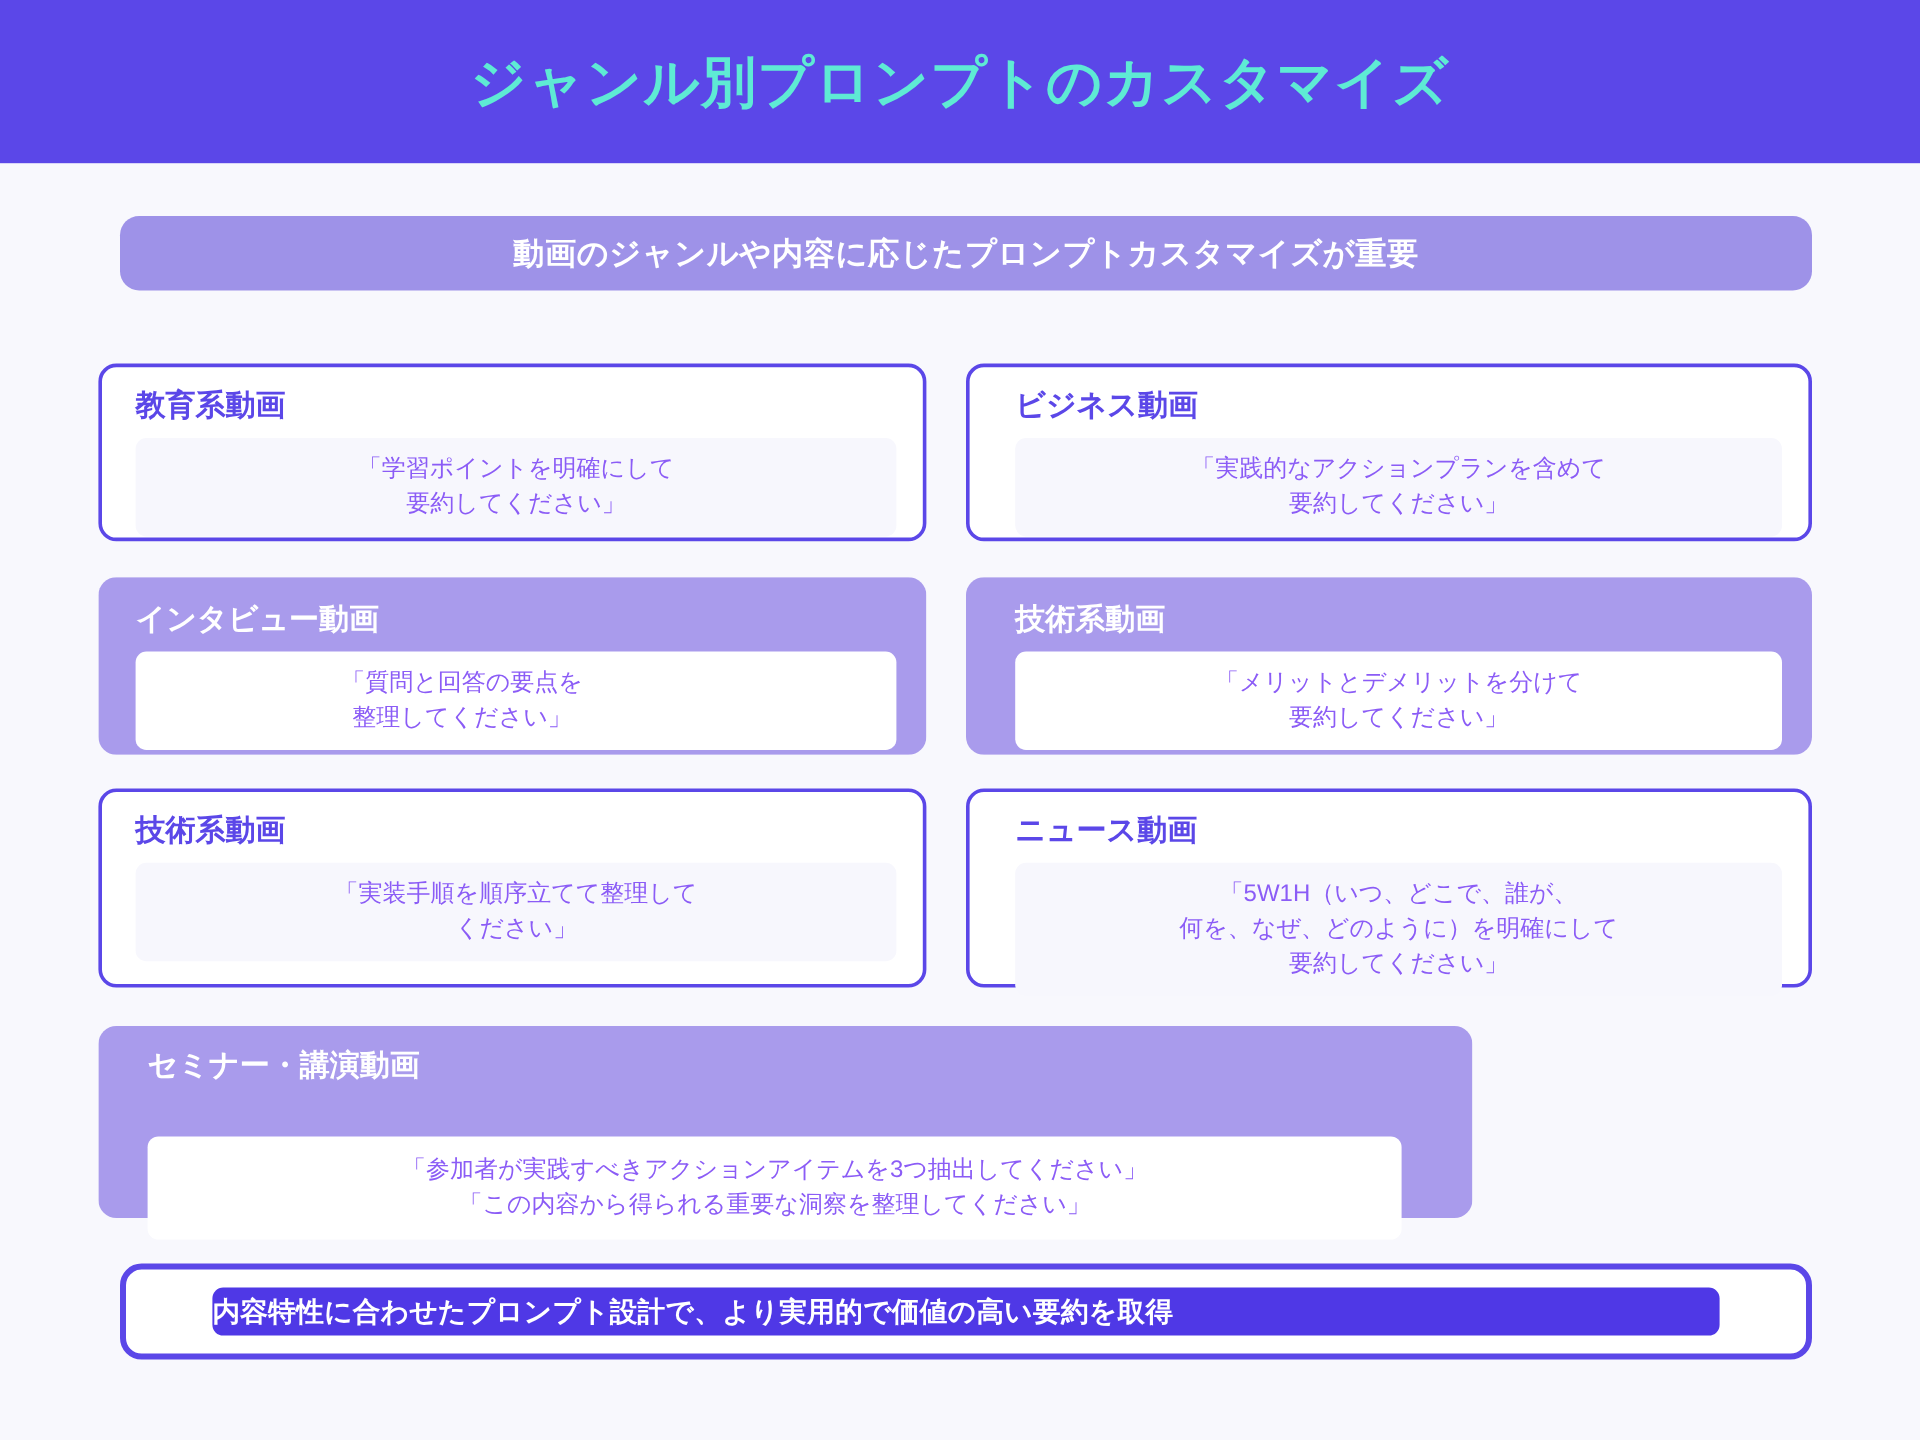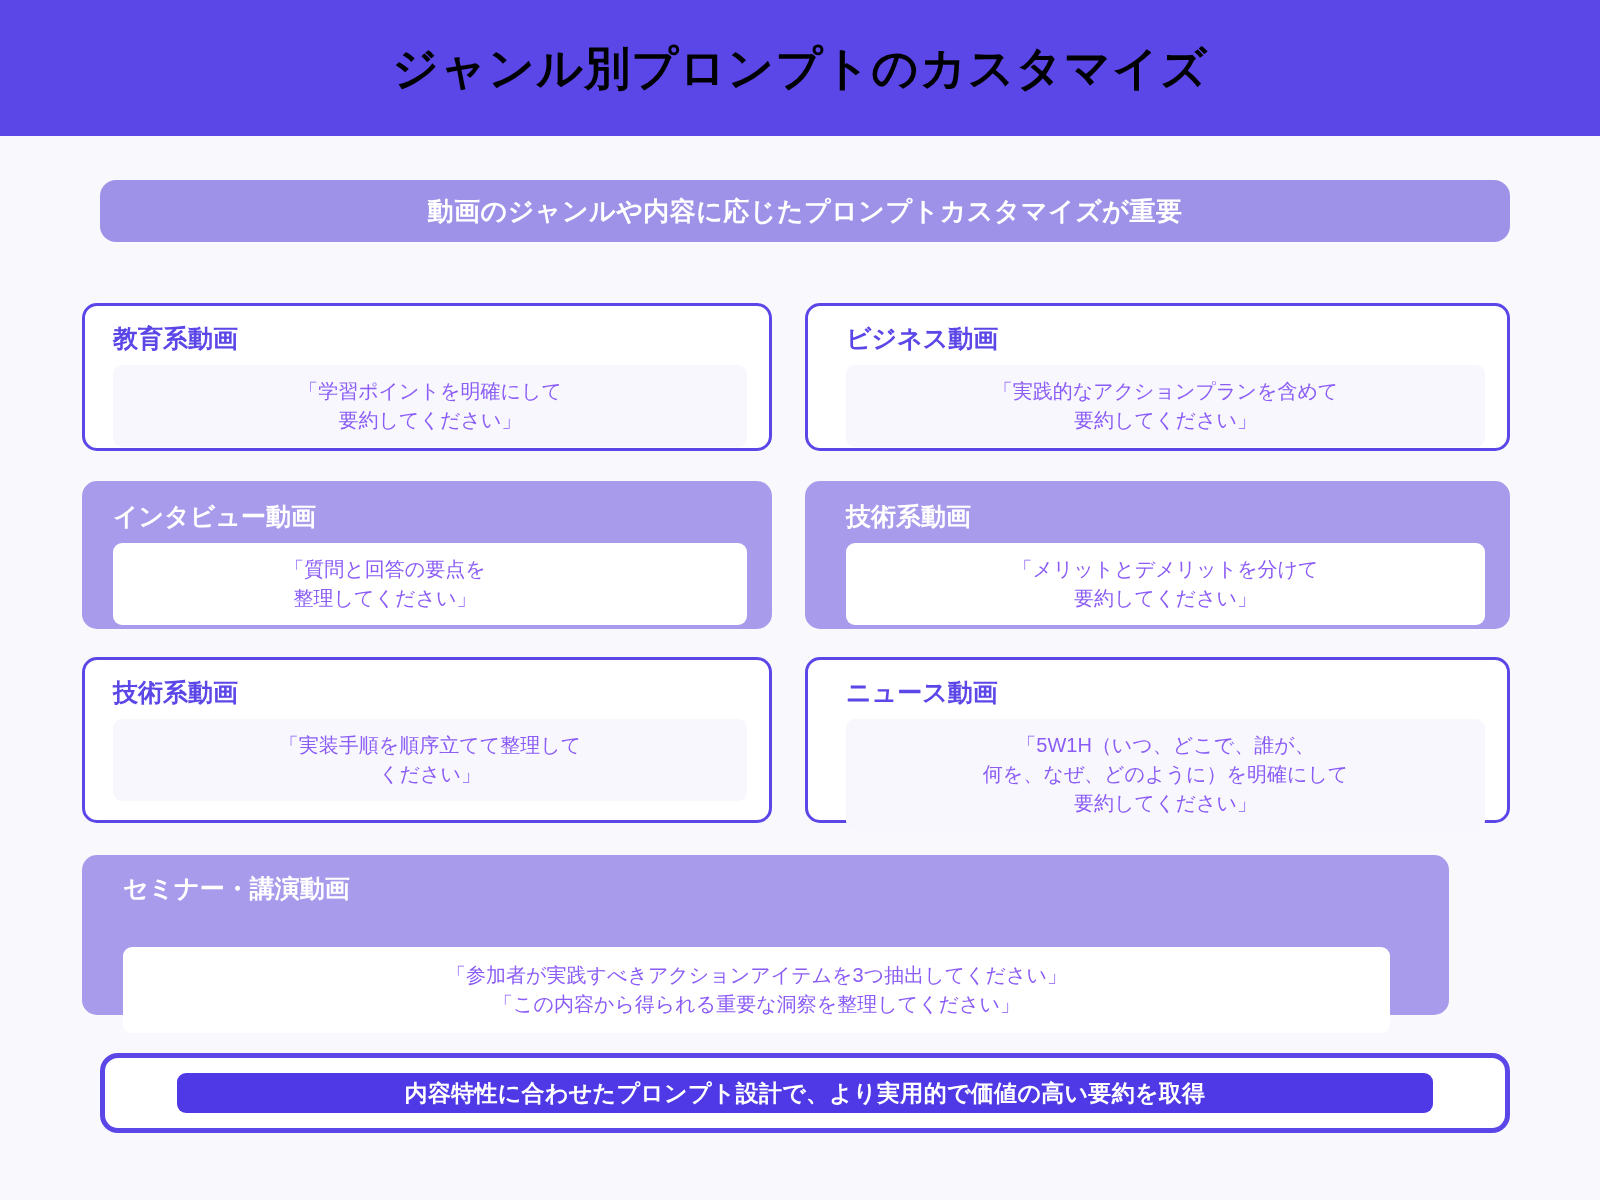--- a/index.html
+++ b/index.html
@@ -29,21 +29,21 @@
     left: 0;
     top: 0;
     width: 1600px;
     height: 136px;
     background: #5b47e8;
     display: flex;
     align-items: center;
     justify-content: center;
   }
   .header-title {
-    color: #000000;
+    color: #5eead4;
     font-size: 46px;
     font-weight: bold;
     letter-spacing: 1px;
     line-height: 1;
     white-space: nowrap;
   }
 
   
   .subtitle-banner {
     position: absolute;
@@ -117,21 +117,21 @@
   .col-left  { left: 82px;  width: 690px; padding-left: 28px; }
   .col-right { left: 805px; width: 705px; }
 
   .row1 { top: 303px; height: 148px; }
   .row2 { top: 481px; height: 148px; }
   .row3 { top: 657px; height: 166px; }
 
   .card-wide {
     left: 82px;
     top: 855px;
-    width: 1367px;
+    width: 1145px;
     height: 160px;
     padding: 16px 56px 18px 38px;
   }
   .card-wide .prompt-box { padding: 14px; margin-top: 44px; }
 
   
   .prompt-box.lean-left { padding-left: 0; padding-right: 90px; }
 
   
   .footer {
@@ -147,21 +147,20 @@
     align-items: center;
     justify-content: center;
   }
   .footer-pill {
     background: #4f38e6;
     border-radius: 9px;
     width: 1256px;
     height: 40px;
     display: flex;
     align-items: center;
-    justify-content: center;
   }
   .footer-text {
     color: #ffffff;
     font-size: 23px;
     font-weight: bold;
     white-space: nowrap;
     letter-spacing: 0.3px;
   }
 </style>
 </head>

